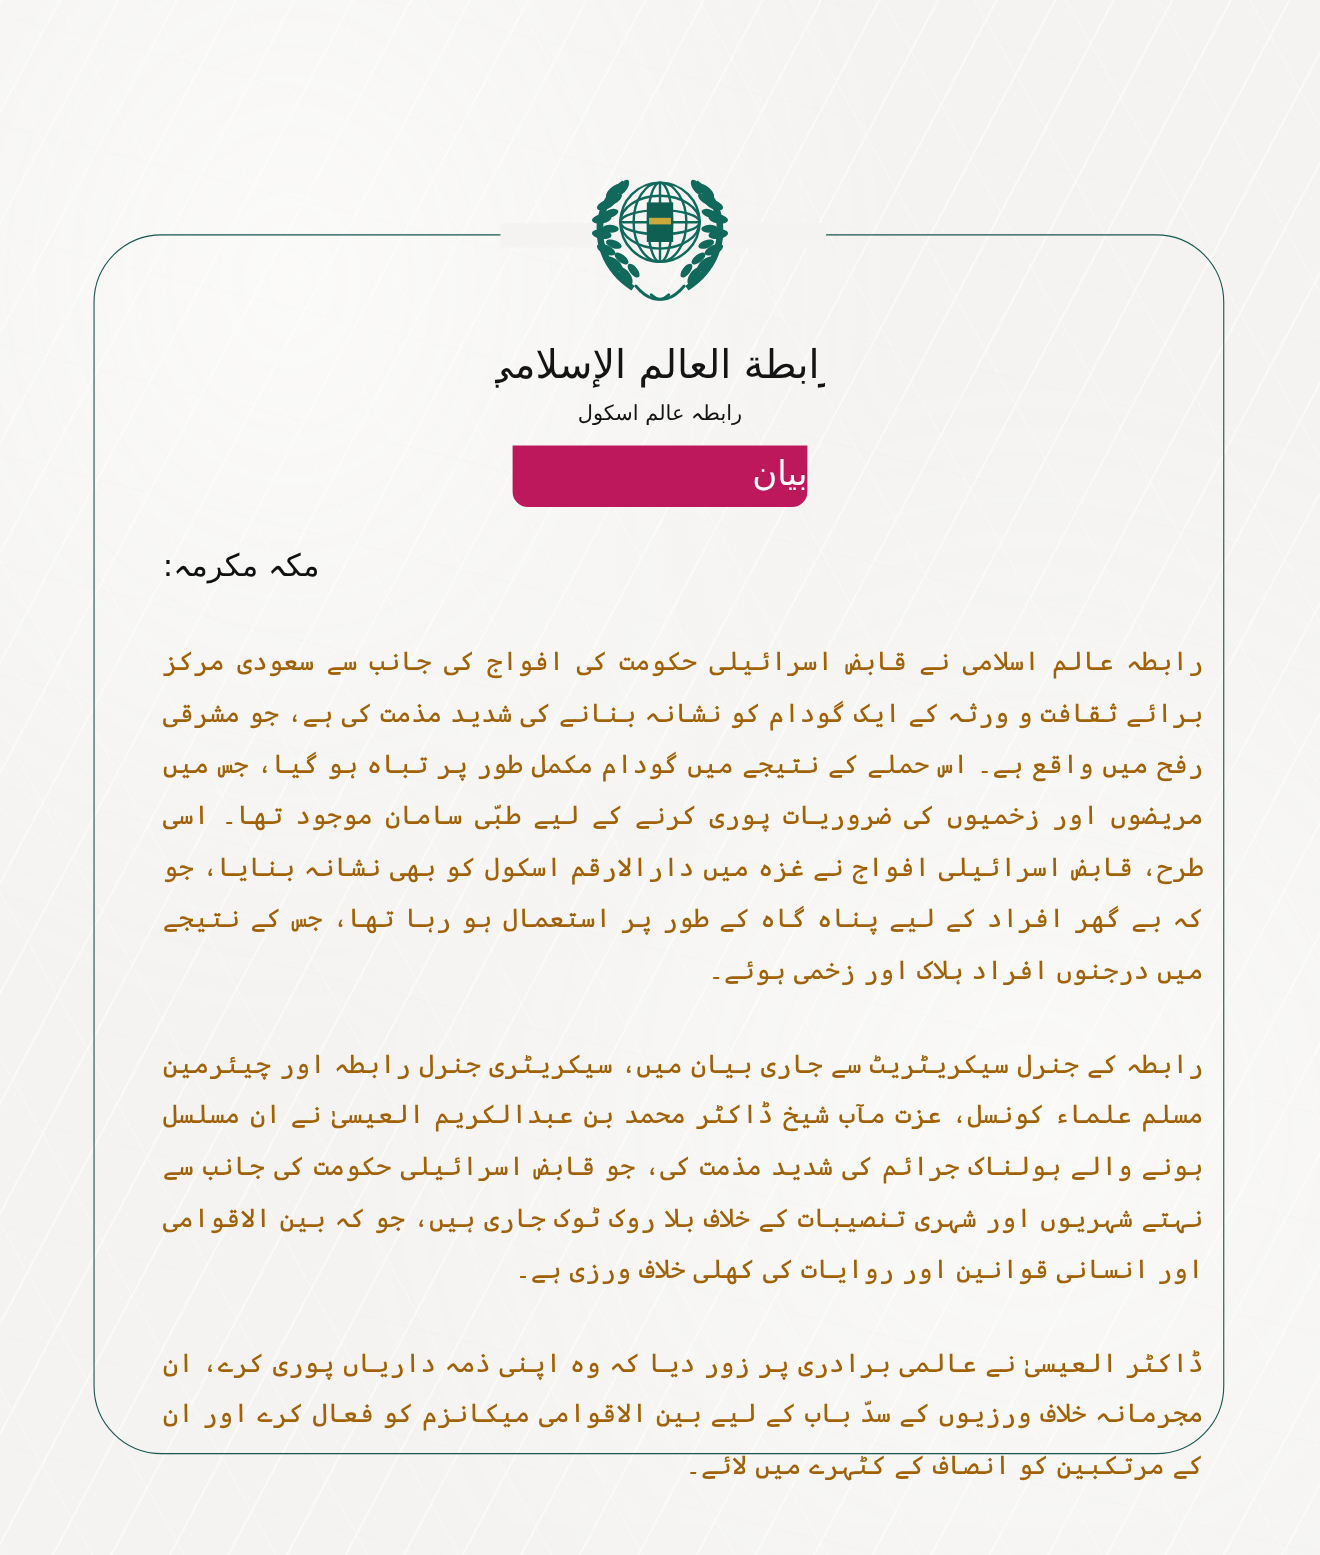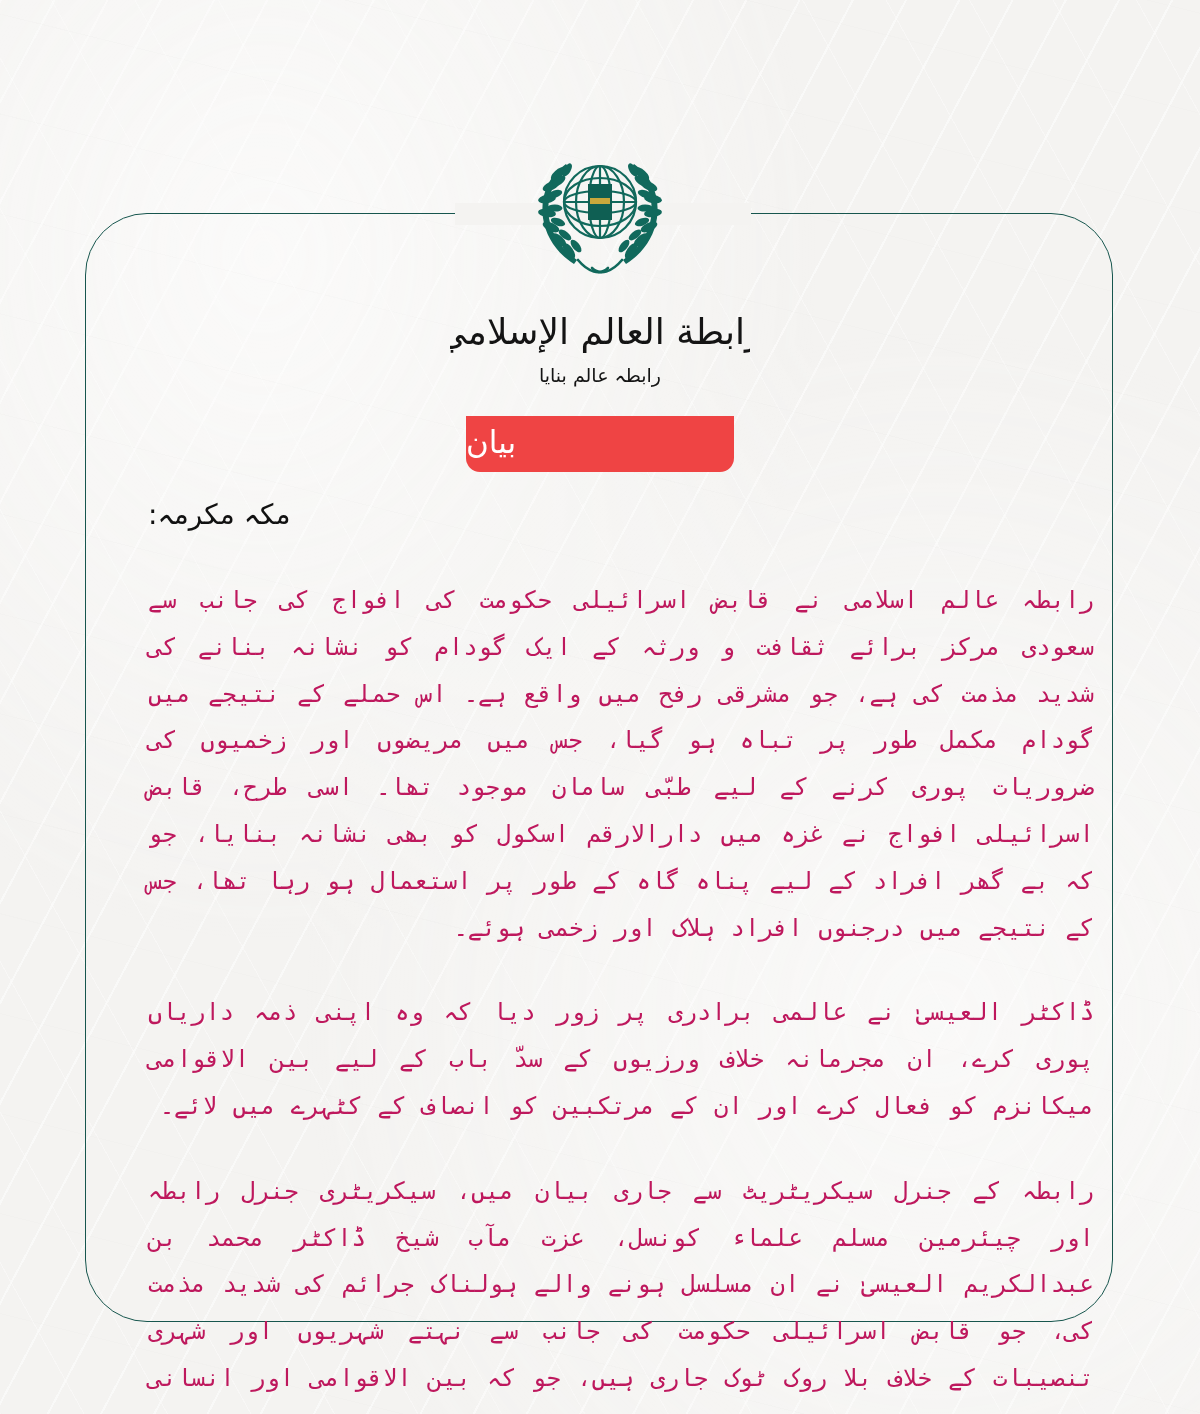--- a/index.html
+++ b/index.html
@@ -90,29 +90,29 @@
   .org-name-urdu {
     margin-top: 2px;
     font-family: "DejaVu Sans", sans-serif;
     font-size: 19px;
     color: #141414;
     letter-spacing: 1px;
     direction: rtl;
   }
 
   .badge {
-    margin-top: 30px;
+    margin-top: 18px;
     width: 268px;
     height: 56px;
-    background-color: #ef4444;
+    background-color: #be185d;
     border-bottom-left-radius: 14px;
     border-bottom-right-radius: 14px;
     display: flex;
     align-items: center;
-    justify-content: flex-end;
+    justify-content: flex-start;
   }
   .badge-label {
     color: #ffffff;
     font-size: 31px;
     font-family: "DejaVu Sans", sans-serif;
     direction: rtl;
     line-height: 1;
     padding-bottom: 4px;
   }
 
@@ -130,24 +130,24 @@
   .dateline {
     font-family: "DejaVu Sans", sans-serif;
     font-size: 28px;
     color: #111111;
     margin: 0 0 48px 0;
     text-align: left;
     direction: rtl;
   }
 
   .para {
-    font-family: Liberation Mono, monospace;
+    font-family: Liberation Serif, serif;
     font-size: 24px;
     line-height: 1.95;
-    color: #be185d;
+    color: #a16207;
     margin: 0 0 38px 0;
     text-align: justify;
     text-align-last: right;
     direction: rtl;
     word-spacing: 1px;
   }
   .para:last-child { margin-bottom: 0; }
 </style>
 </head>
 <body>
@@ -221,27 +221,27 @@
       <g fill="none" stroke="#11695c" stroke-width="2.6" stroke-linecap="round">
         <path d="M48 110 C58 122 70 126 78 118"></path>
         <path d="M92 110 C82 122 70 126 62 118"></path>
       </g>
     </svg>
 
     <svg class="org-calligraphy" viewBox="0 0 300 62">
       <text x="150" y="44" text-anchor="middle" font-family="DejaVu Sans, sans-serif" font-size="36" fill="#141414" direction="rtl">رابطة العالم الإسلامي</text>
     </svg>
 
-    <div class="org-name-urdu">رابطہ عالم بنایا</div>
+    <div class="org-name-urdu">رابطہ عالم اسکول</div>
 
     <div class="badge">
       <span class="badge-label">بیان</span>
     </div>
   </div>
 
   <div class="content">
     <div class="dateline">مکہ مکرمہ:</div>
     <p class="para">رابطہ عالم اسلامی نے قابض اسرائیلی حکومت کی افواج کی جانب سے سعودی مرکز برائے ثقافت و ورثہ کے ایک گودام کو نشانہ بنانے کی شدید مذمت کی ہے، جو مشرقی رفح میں واقع ہے۔ اس حملے کے نتیجے میں گودام مکمل طور پر تباہ ہو گیا، جس میں مریضوں اور زخمیوں کی ضروریات پوری کرنے کے لیے طبّی سامان موجود تھا۔ اسی طرح، قابض اسرائیلی افواج نے غزہ میں دارالارقم اسکول کو بھی نشانہ بنایا، جو کہ بے گھر افراد کے لیے پناہ گاہ کے طور پر استعمال ہو رہا تھا، جس کے نتیجے میں درجنوں افراد ہلاک اور زخمی ہوئے۔</p>
+    <p class="para">رابطہ کے جنرل سیکریٹریٹ سے جاری بیان میں، سیکریٹری جنرل رابطہ اور چیئرمین مسلم علماء کونسل، عزت مآب شیخ ڈاکٹر محمد بن عبدالکریم العیسیٰ نے ان مسلسل ہونے والے ہولناک جرائم کی شدید مذمت کی، جو قابض اسرائیلی حکومت کی جانب سے نہتے شہریوں اور شہری تنصیبات کے خلاف بلا روک ٹوک جاری ہیں، جو کہ بین الاقوامی اور انسانی قوانین اور روایات کی کھلی خلاف ورزی ہے۔</p>
     <p class="para">ڈاکٹر العیسیٰ نے عالمی برادری پر زور دیا کہ وہ اپنی ذمہ داریاں پوری کرے، ان مجرمانہ خلاف ورزیوں کے سدّ باب کے لیے بین الاقوامی میکانزم کو فعال کرے اور ان کے مرتکبین کو انصاف کے کٹہرے میں لائے۔</p>
-    <p class="para">رابطہ کے جنرل سیکریٹریٹ سے جاری بیان میں، سیکریٹری جنرل رابطہ اور چیئرمین مسلم علماء کونسل، عزت مآب شیخ ڈاکٹر محمد بن عبدالکریم العیسیٰ نے ان مسلسل ہونے والے ہولناک جرائم کی شدید مذمت کی، جو قابض اسرائیلی حکومت کی جانب سے نہتے شہریوں اور شہری تنصیبات کے خلاف بلا روک ٹوک جاری ہیں، جو کہ بین الاقوامی اور انسانی قوانین اور روایات کی کھلی خلاف ورزی ہے۔</p>
   </div>
 
 </div>
 
 </body></html>

